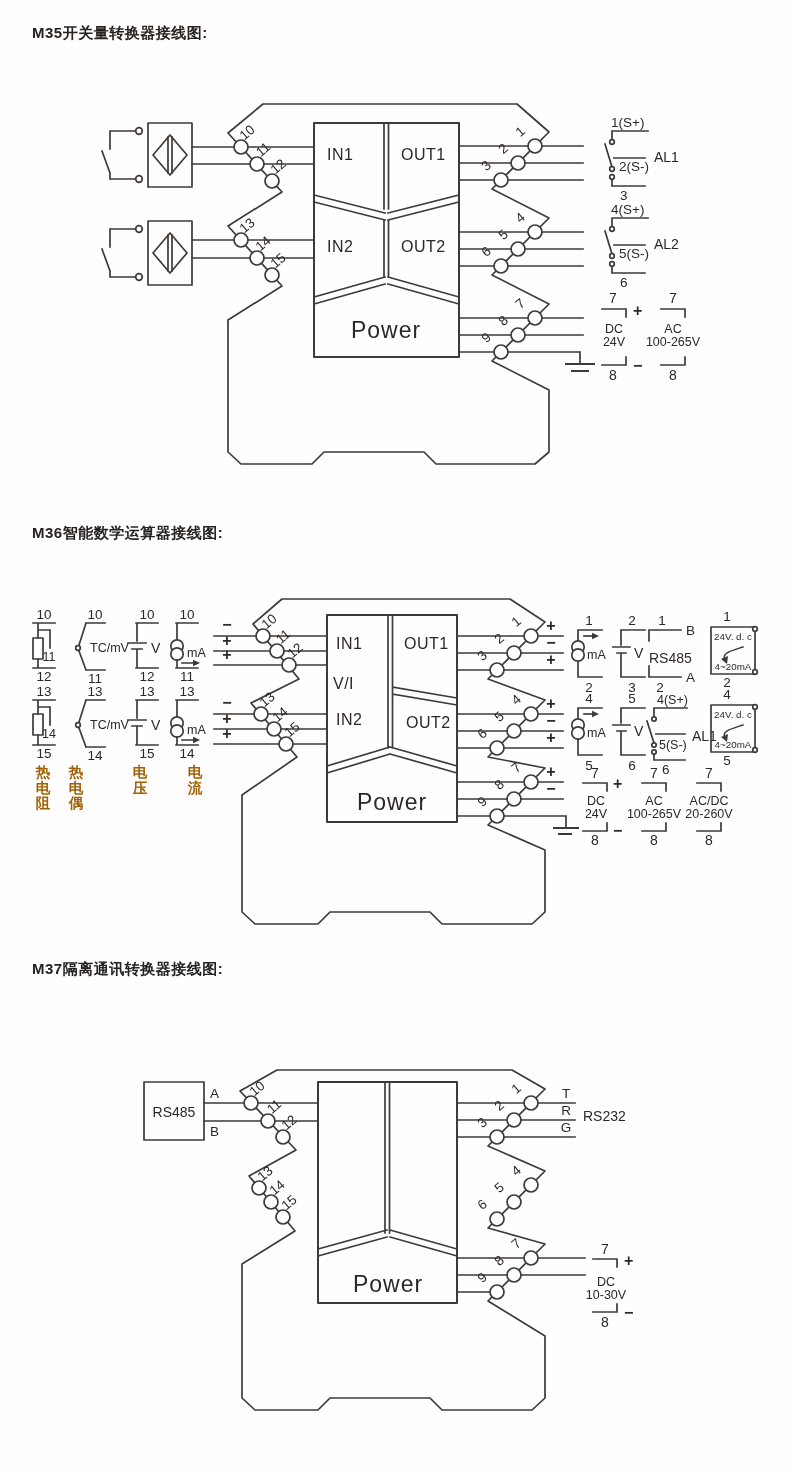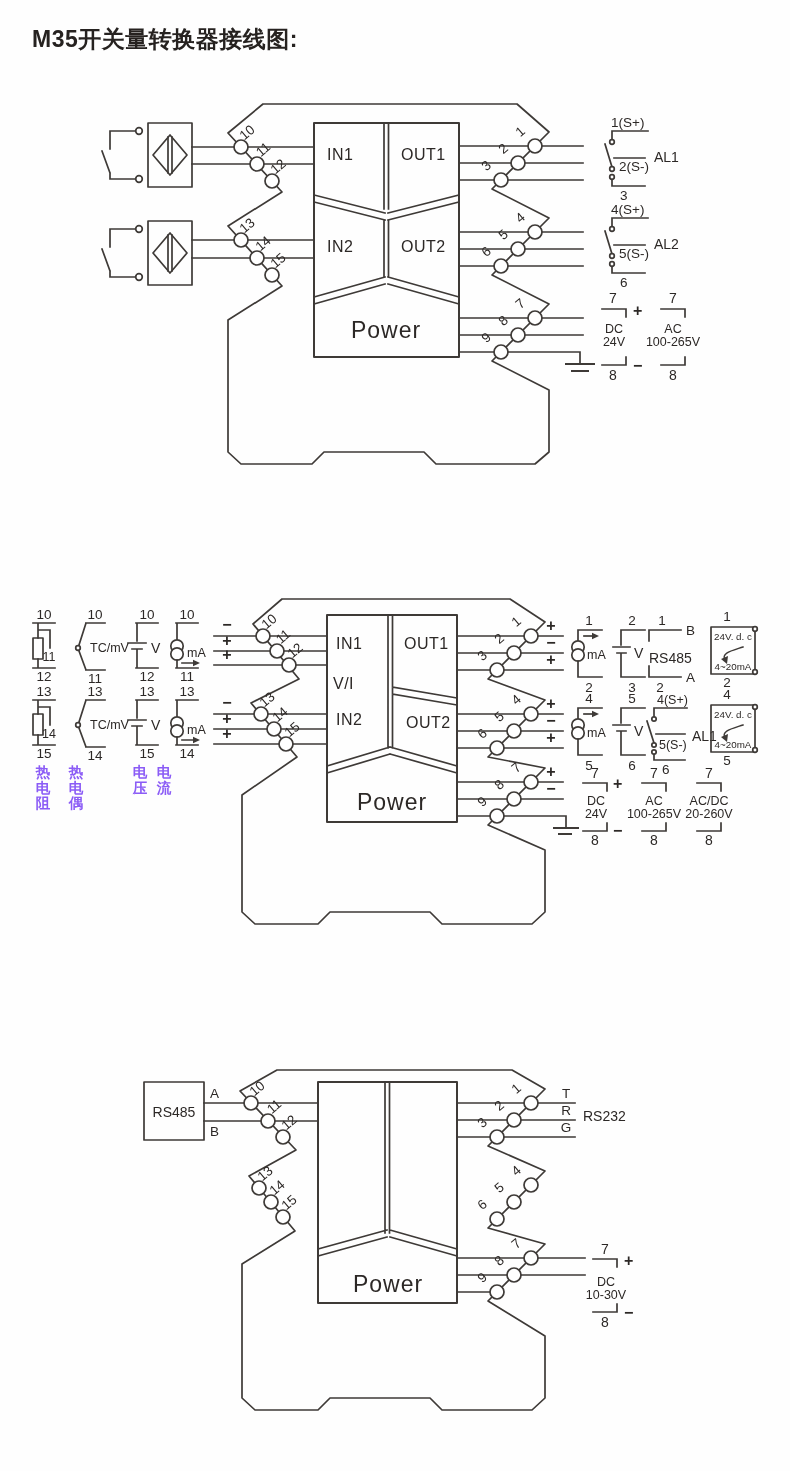--- a/index.html
+++ b/index.html
@@ -1,35 +1,35 @@
 <!DOCTYPE html>
 <html><head>
 <meta charset="utf-8">
 <style>
   html,body{margin:0;padding:0;background:#ffffff;}
   #page{position:relative;width:790px;height:1471px;background:#fefefe;overflow:hidden;
         font-family:"Liberation Sans","DejaVu Sans",sans-serif;}
-  .title{position:absolute;left:32px;font-size:23px;font-weight:600;color:#262220;
+  .title{position:absolute;left:32px;font-size:15px;font-weight:600;color:#262220;
          letter-spacing:0.5px;white-space:nowrap;}
   svg{position:absolute;left:0;}
   svg text{font-family:"Liberation Sans","DejaVu Sans",sans-serif;fill:#2c2826;}
   .s{stroke:#3e3a37;stroke-width:1.7;fill:none;stroke-linejoin:round;stroke-linecap:square;}
   .s2{stroke-width:2;}
   .s1{stroke-width:1.4;}
   .cw{fill:#ffffff;stroke:#3e3a37;stroke-width:1.7;}
   .fil{fill:#3e3a37;stroke:none;}
   .f13{font-size:13.5px;}
   .f12{font-size:12.5px;}
   .f14{font-size:14px;}
   .f16{font-size:16px;letter-spacing:.5px;}
   .f23{font-size:23px;letter-spacing:1px;}
   .f10{font-size:9.8px;}
   .pm{font-size:16px;font-weight:600;}
   .am{text-anchor:middle;}
-  .vlabel{position:absolute;width:18px;font-size:14.5px;line-height:15.5px;color:#8b5cf6;
+  .vlabel{position:absolute;width:18px;font-size:14.5px;line-height:15.5px;color:#a16207;
           word-break:break-all;text-align:center;font-weight:600;}
 </style>
 </head>
 <body>
 
 <div id="page">
 
   <div class="title" style="top:24px">M35开关量转换器接线图:</div>
 
   <svg style="top:85px" width="790" height="400" viewBox="0 85 790 400">
@@ -145,20 +145,21 @@
     </g>
     <g>
       <path class="s" d="M 661,309 H 685 M 685,309 V 317 M 685,357 V 365 M 661,365 H 685"></path>
       <text class="f14 am" x="673" y="303">7</text>
       <text class="f12 am" x="673" y="333">AC</text>
       <text class="f12 am" x="673" y="346">100-265V</text>
       <text class="f14 am" x="673" y="380">8</text>
     </g>
   </svg>
 
+  <div class="title" style="top:524px">M36智能数学运算器接线图:</div>
 
   <svg style="top:585px" width="790" height="355" viewBox="0 585 790 355">
 
     <g>
       <path class="s" d="M 253,624 L 282,599 L 510,599 L 545,622
         L 488,679 L 545,700 L 488,757 L 545,768 L 488,825 L 545,850
         L 545,912 L 532,924 L 442,924 L 430,912 L 330,912 L 318,924 L 255,924 L 242,912
         L 242,795 L 297,757 L 251,703 L 299,679 Z"></path>
     </g>
 
@@ -390,22 +391,23 @@
       <path class="s" d="M 697,783 H 721 M 721,783 V 791 M 721,823 V 831 M 697,831 H 721"></path>
       <text class="f12 am" x="709" y="805">AC/DC</text>
       <text class="f12 am" x="709" y="818">20-260V</text>
       <text class="f14 am" x="709" y="845">8</text>
     </g>
   </svg>
 
   <div class="vlabel" style="left:34px;top:765px">热电阻</div>
   <div class="vlabel" style="left:67px;top:765px">热电偶</div>
   <div class="vlabel" style="left:131px;top:765px">电压</div>
-  <div class="vlabel" style="left:155px;top:765px">电流</div>
-
+  <div class="vlabel" style="left:186px;top:765px">电流</div>
+
+  <div class="title" style="top:960px">M37隔离通讯转换器接线图:</div>
 
   <svg style="top:1050px" width="790" height="380" viewBox="0 1050 790 380">
 
     <g>
       <path class="s" d="M 240,1091 L 277,1070 L 512,1070 L 545,1089
         L 488,1146 L 545,1171 L 488,1228 L 545,1244 L 488,1301 L 545,1336
         L 545,1398 L 532,1410 L 442,1410 L 430,1398 L 330,1398 L 318,1410 L 255,1410 L 242,1398
         L 242,1264 L 295,1231 L 249,1176 L 296,1150 Z"></path>
     </g>
 

